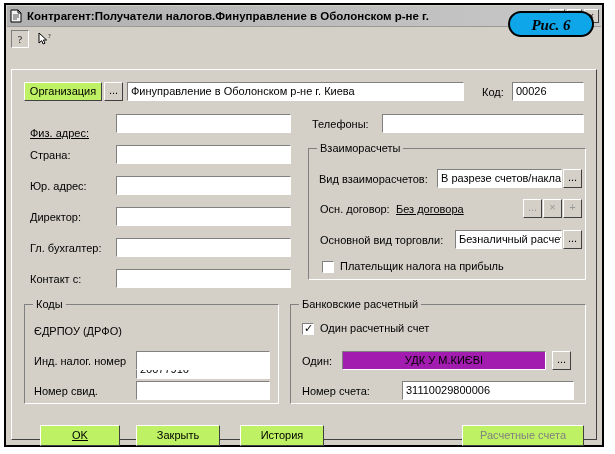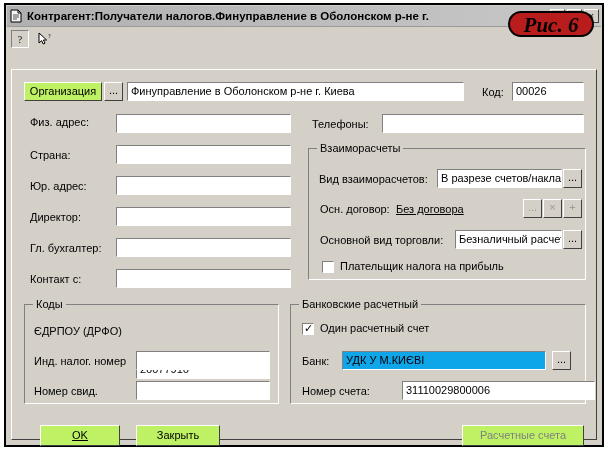--- a/index.html
+++ b/index.html
@@ -102,24 +102,24 @@
 
   
   .fig-label {
     position: absolute;
     right: 8px;
     top: 6px;
     width: 86px;
     height: 26px;
     border: 2px solid #000;
     border-radius: 13px / 13px;
-    background: #b91c1c;
+    background: #0ea5e9;
     font-style: italic;
     font-weight: bold;
-    font-size: 21px;
+    font-size: 15px;
     font-family: "Liberation Serif", serif;
     text-align: center;
     line-height: 24px;
     box-sizing: border-box;
     z-index: 20;
   }
 
   
   .client {
     position: absolute;
@@ -181,21 +181,21 @@
     border-bottom-color: #ffffff;
     box-sizing: border-box;
     font-family: "Liberation Sans", sans-serif;
     font-size: 11px;
     line-height: 17px;
     padding: 0 3px;
     height: 19px;
     overflow: hidden;
     white-space: nowrap;
   }
-  .inp.grey { background: #0ea5e9; }
+  .inp.grey { background: #a21caf; text-align: center; }
   .btn {
     position: absolute;
     background: #bef264;
     border: 1px solid #ffffff;
     border-right-color: #404040;
     border-bottom-color: #404040;
     box-sizing: border-box;
     font-size: 11px;
     text-align: center;
     line-height: 17px;
@@ -306,21 +306,21 @@
 
 
     <div class="panel">
 
       <div class="btn" style="left:12px; top:12px; width:78px;">Организация</div>
       <div class="ellipsis-btn" style="left:92px; top:12px;">...</div>
       <div class="inp" style="left:115px; top:12px; width:337px;">Финуправление в Оболонском р-не г. Киева</div>
       <div class="lbl" style="left:470px; top:16px;">Код:</div>
       <div class="inp" style="left:500px; top:12px; width:72px;">00026</div>
 
-      <div class="lbl" style="left:18px; top:46px;">Физ. адрес:</div>
+      <div class="lbl" style="left:18px; top:57px;text-decoration:underline;">Физ. адрес:</div>
       <div class="inp" style="left:104px; top:44px; width:175px;"></div>
 
       <div class="lbl" style="left:18px; top:79px;">Страна:</div>
       <div class="inp" style="left:104px; top:75px; width:175px;"></div>
 
       <div class="lbl" style="left:18px; top:110px;">Юр. адрес:</div>
       <div class="inp" style="left:104px; top:106px; width:175px;"></div>
 
       <div class="lbl" style="left:18px; top:141px;">Директор:</div>
       <div class="inp" style="left:104px; top:137px; width:175px;"></div>
@@ -367,26 +367,27 @@
       <div class="inp" style="left:124px; top:311px; width:134px;"></div>
 
       <div class="group" style="left:278px; top:234px; width:296px; height:100px;">
         <span class="group-title">Банковские расчетный</span>
       </div>
       <div class="chk" style="left:290px; top:253px;">
           <span class="mark">✓</span>
         </div>
       <div class="lbl" style="left:308px; top:252px;">Один расчетный счет</div>
 
-      <div class="lbl" style="left:290px; top:285px;">Банк:</div>
+      <div class="lbl" style="left:290px; top:285px;">Один:</div>
       <div class="inp grey" style="left:330px; top:281px; width:204px;">УДК У М.КИЄВІ</div>
       <div class="ellipsis-btn" style="left:540px; top:281px;">...</div>
 
       <div class="lbl" style="left:290px; top:315px;">Номер счета:</div>
-      <div class="inp" style="left:390px; top:311px; width:193px;">31110029800006</div>
+      <div class="inp" style="left:390px; top:311px; width:172px;">31110029800006</div>
 
       <div class="btn" style="left:28px; top:355px; width:80px; height:21px; line-height:19px;"><span class="underline">OK</span></div>
       <div class="btn" style="left:124px; top:355px; width:84px; height:21px; line-height:19px;">Закрыть</div>
+      <div class="btn" style="left:228px; top:355px; width:84px; height:21px; line-height:19px;">История</div>
       <div class="btn disabled" style="left:450px; top:355px; width:122px; height:21px; line-height:19px;">Расчетные счета</div>
 
     </div>
   </div>
 </div>
 
 </body></html>

